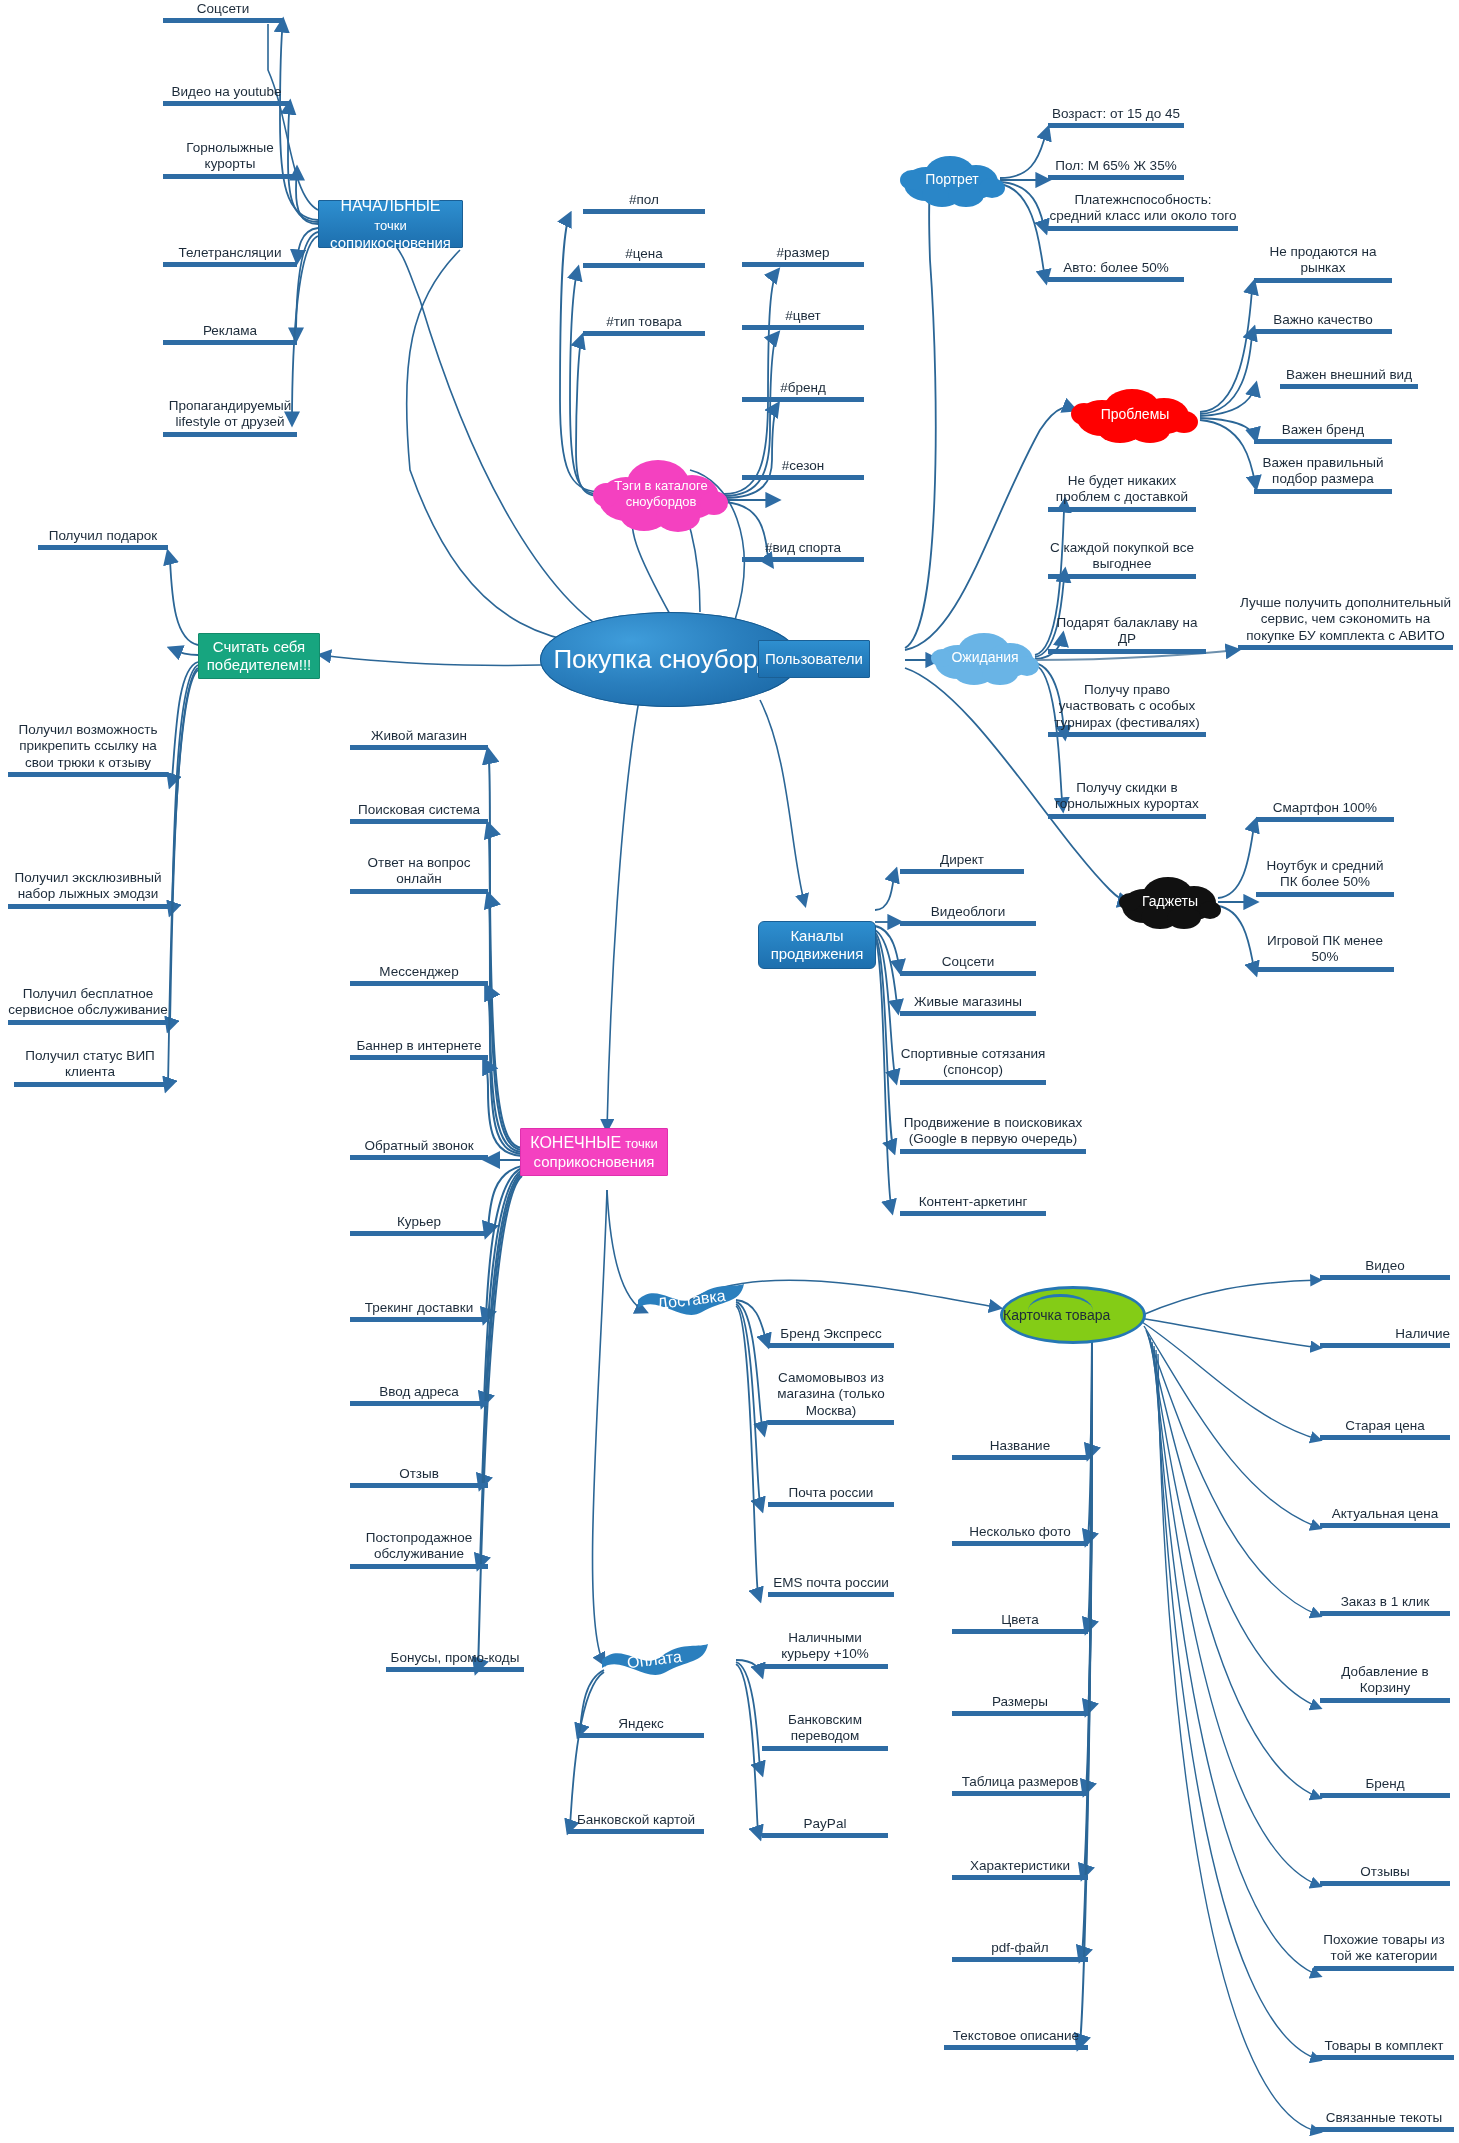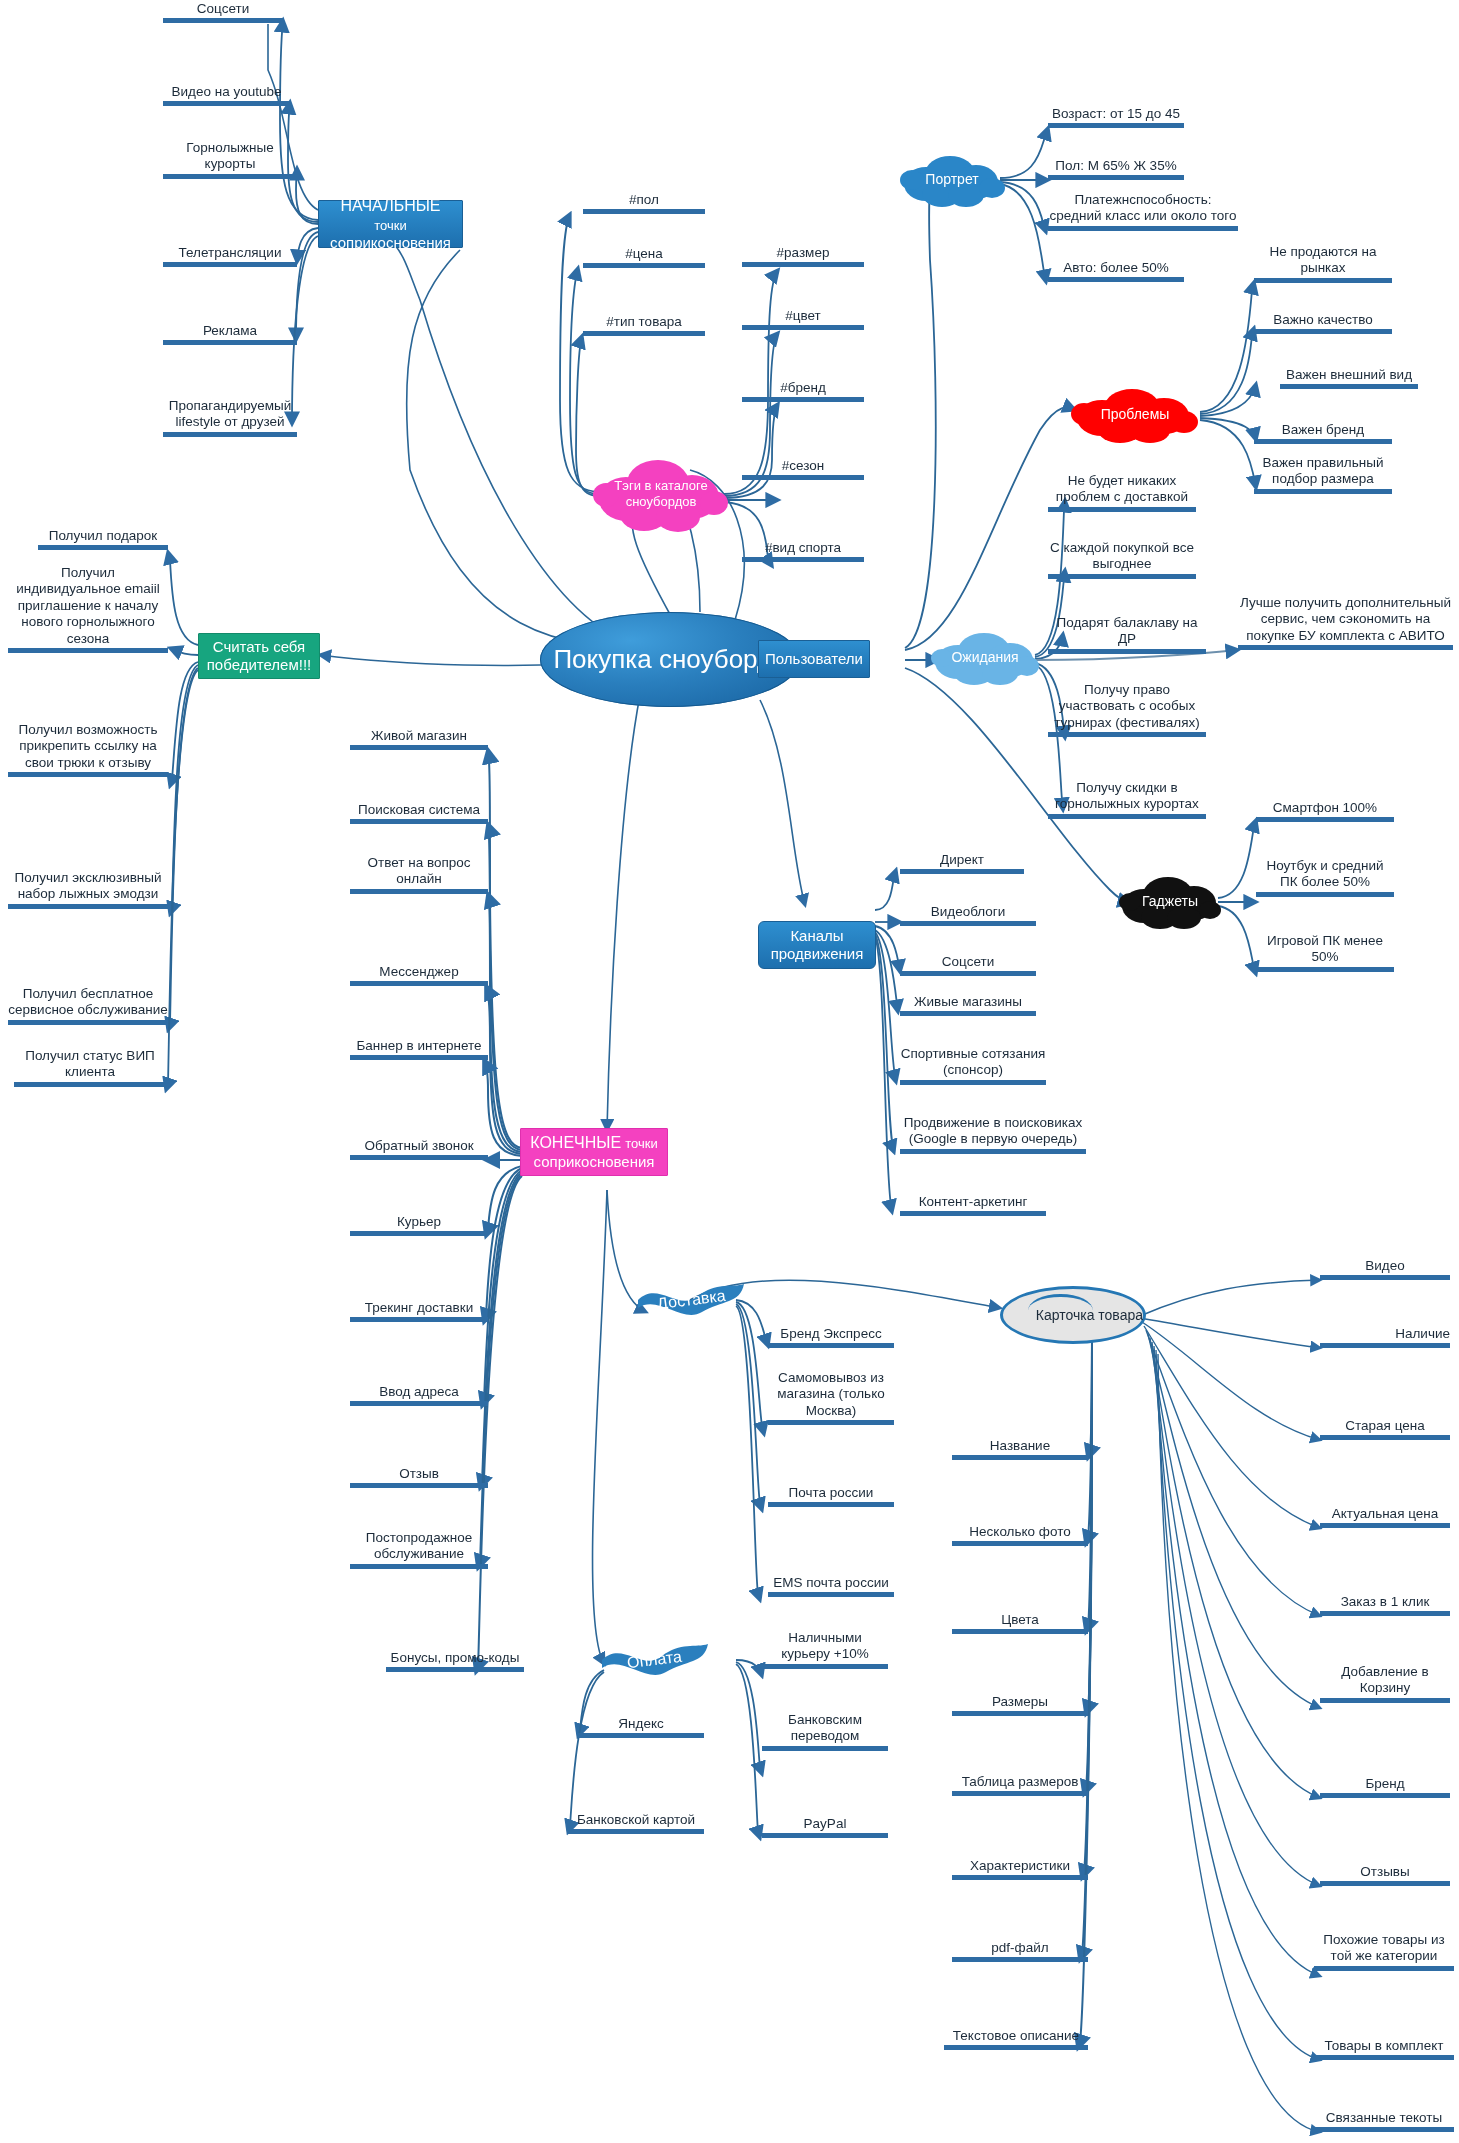--- a/index.html
+++ b/index.html
@@ -89,25 +89,25 @@
     position:absolute;
     display:flex;align-items:center;justify-content:center;
     color:#fff;font-size:16px;
     z-index:3;
   }
   .ribbon svg{position:absolute;left:0;top:0;width:100%;height:100%;z-index:2;}
   .ribbon .rtext{position:relative;z-index:4;transform:rotate(-7deg);}
   
   .oval{
     position:absolute;
-    display:flex;align-items:center;justify-content:flex-end;
+    display:flex;align-items:center;justify-content:flex-start;
     text-align:center;
     border:3px solid #2577b4;
     border-radius:50%;
-    background:#e5e5e5;
+    background:#84cc16;
     color:#1c2b3a;
     font-size:14px;
     z-index:3;
   }
   .oval::after{
     content:"";
     position:absolute;left:18%;top:10%;width:46%;height:26%;
     border-top:3px solid #2577b4;
     border-radius:50%/100% 100% 0 0;
     pointer-events:none;
@@ -464,21 +464,20 @@
 
   <div class="leaf" style="left:900px;top:852px;width:124px;"><span>Директ</span></div>
   <div class="leaf" style="left:900px;top:904px;width:136px;"><span>Видеоблоги</span></div>
   <div class="leaf" style="left:900px;top:954px;width:136px;"><span>Соцсети</span></div>
   <div class="leaf" style="left:900px;top:994px;width:136px;"><span>Живые магазины</span></div>
   <div class="leaf" style="left:900px;top:1046px;width:146px;"><span>Спортивные сотязания (спонсор)</span></div>
   <div class="leaf" style="left:900px;top:1115px;width:186px;"><span>Продвижение в поисковиках (Google в первую очередь)</span></div>
   <div class="leaf" style="left:900px;top:1194px;width:146px;"><span>Контент-аркетинг</span></div>
 
   <div class="leaf" style="left:38px;top:528px;width:130px;"><span>Получил подарок</span></div>
-  <div class="leaf" style="left:8px;top:565px;width:160px;"><span>Получил индивидуальное emaiil приглашение к началу нового горнолыжного сезона</span></div>
   <div class="leaf" style="left:8px;top:722px;width:160px;"><span>Получил возможность прикрепить ссылку на свои трюки к отзыву</span></div>
   <div class="leaf" style="left:8px;top:870px;width:160px;"><span>Получил эксклюзивный набор лыжных эмодзи</span></div>
   <div class="leaf" style="left:8px;top:986px;width:160px;"><span>Получил бесплатное сервисное обслуживание</span></div>
   <div class="leaf" style="left:14px;top:1048px;width:152px;"><span>Получил статус ВИП клиента</span></div>
 
   <div class="leaf" style="left:350px;top:728px;width:138px;"><span>Живой магазин</span></div>
   <div class="leaf" style="left:350px;top:802px;width:138px;"><span>Поисковая система</span></div>
   <div class="leaf" style="left:350px;top:855px;width:138px;"><span>Ответ на вопрос онлайн</span></div>
   <div class="leaf" style="left:350px;top:964px;width:138px;"><span>Мессенджер</span></div>
   <div class="leaf" style="left:350px;top:1038px;width:138px;"><span>Баннер в интернете</span></div>

